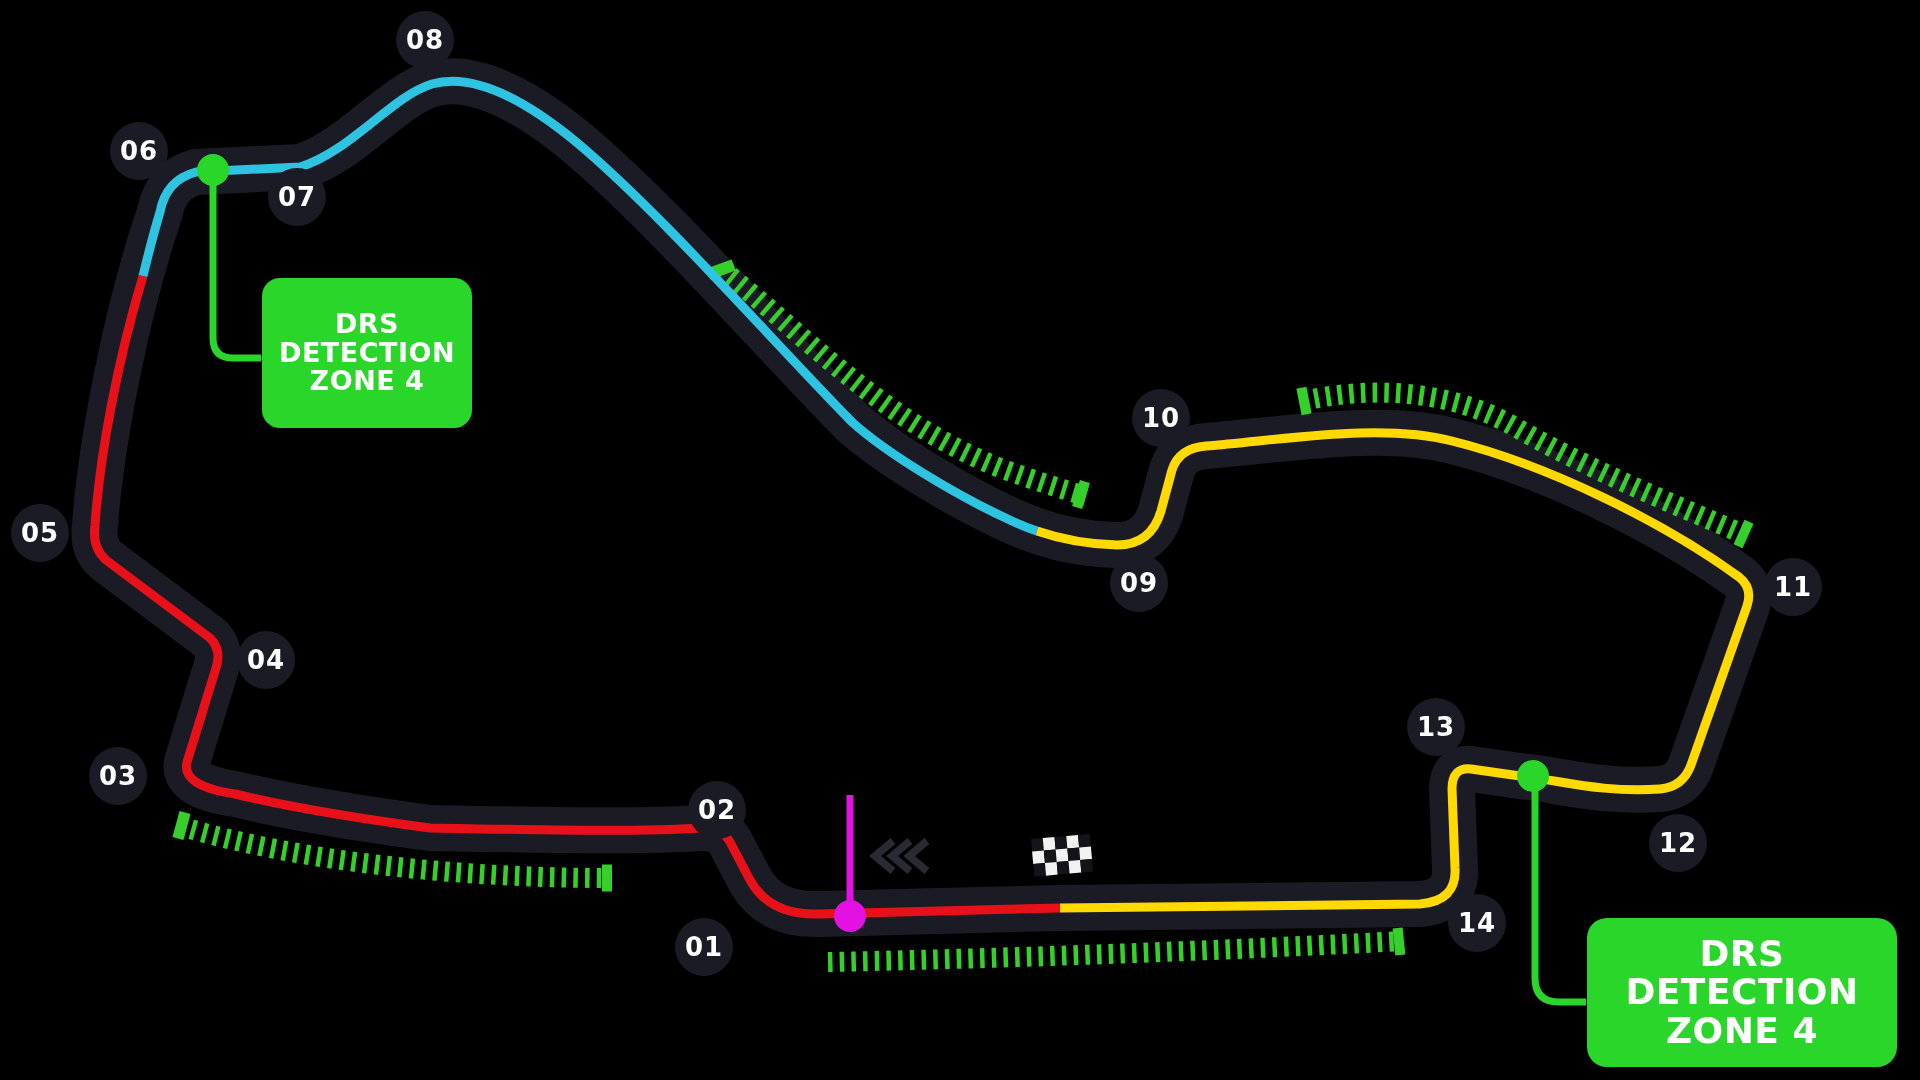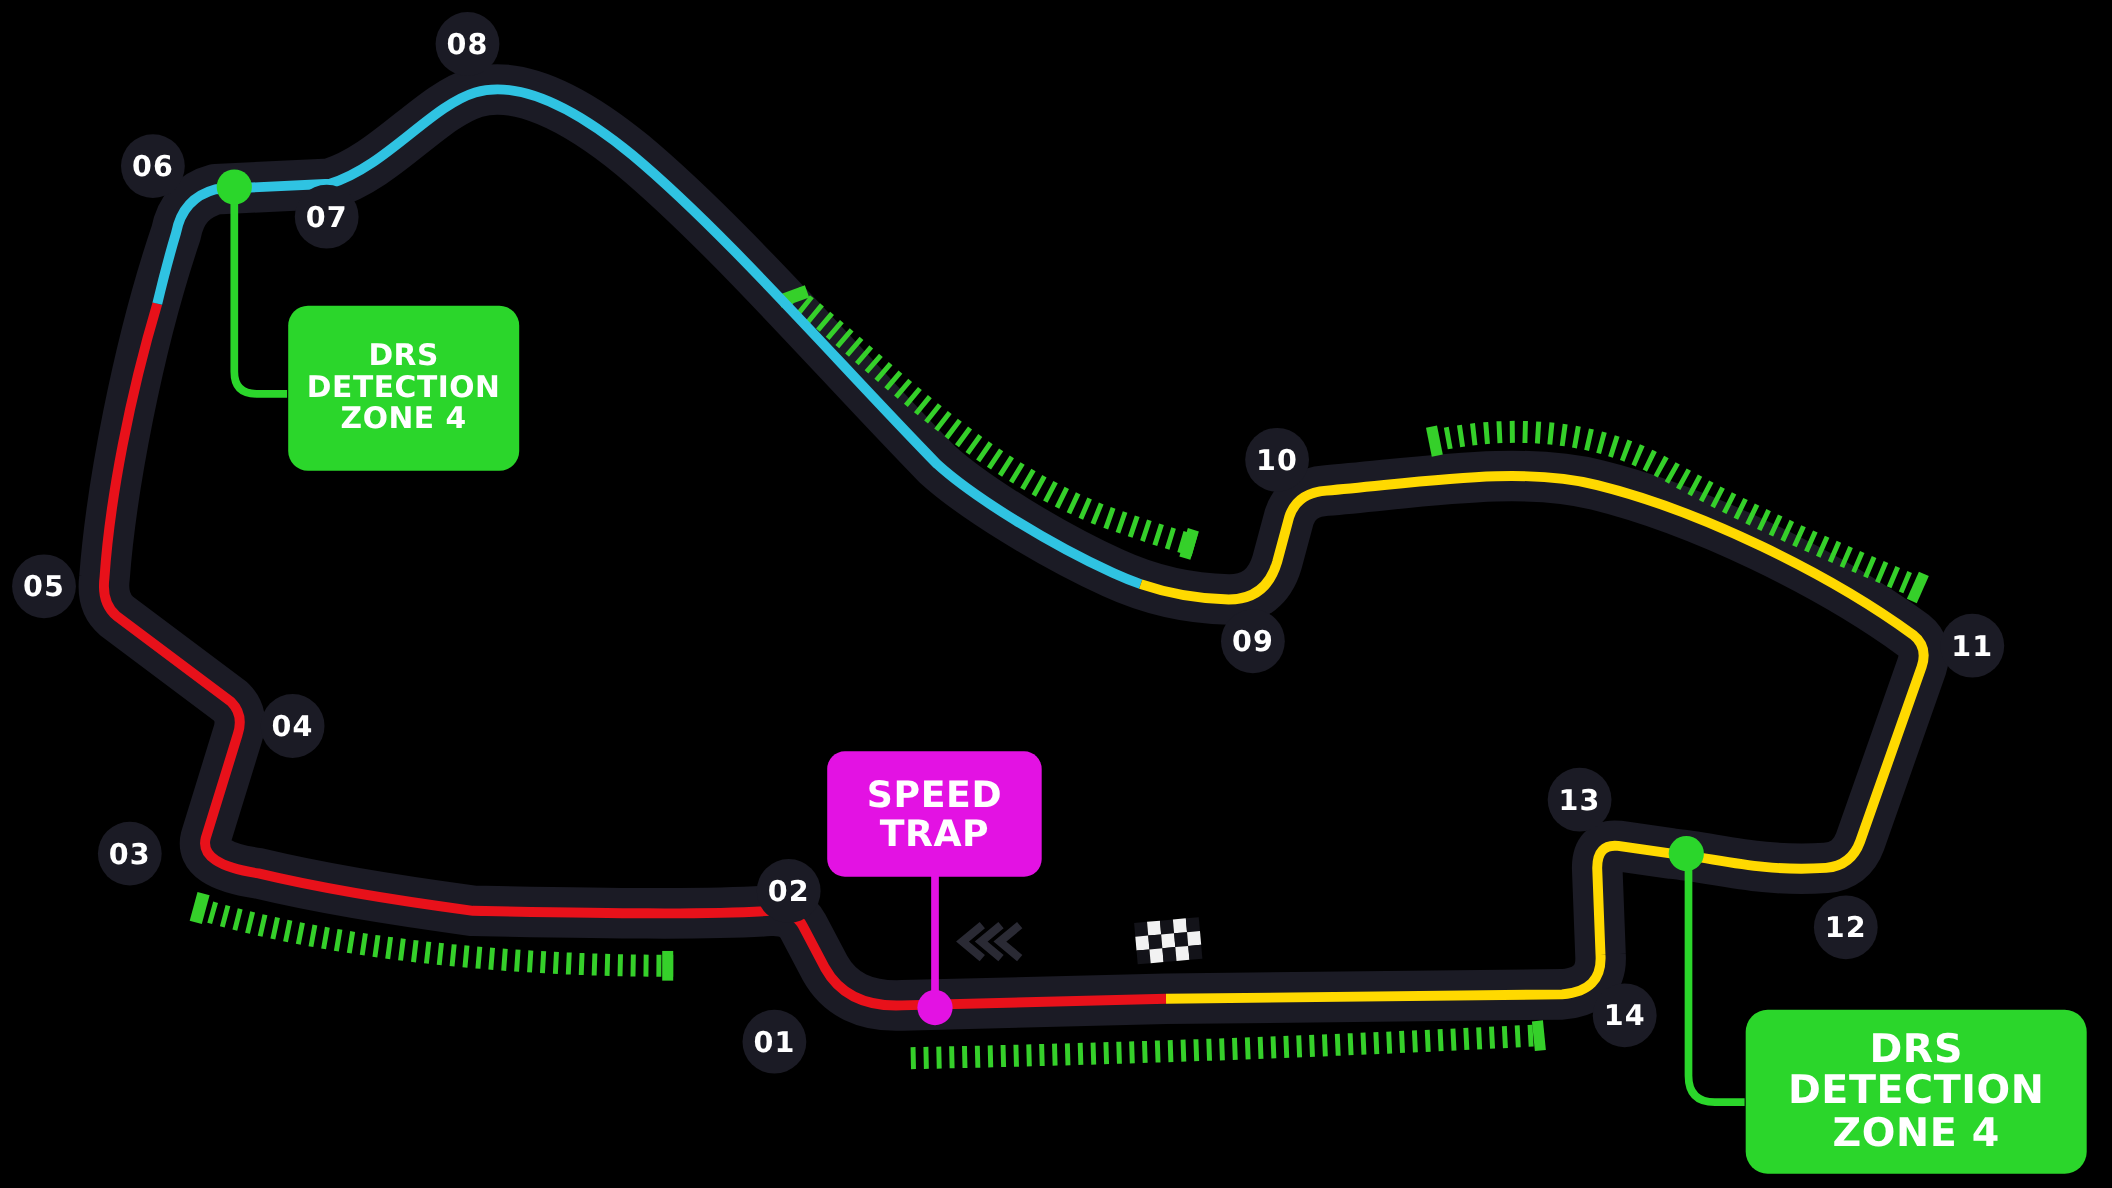--- a/index.html
+++ b/index.html
@@ -188,18 +188,14 @@
     <span>DETECTION</span>
     <span>ZONE 4</span>
   </div>
 
   <div class="callout drs2">
     <span>DRS</span>
     <span>DETECTION</span>
     <span>ZONE 4</span>
   </div>
 
-  <div class="callout speed">
-    <span>SPEED</span>
-    <span>TRAP</span>
-  </div>
 
 </div>
 
 </body></html>

